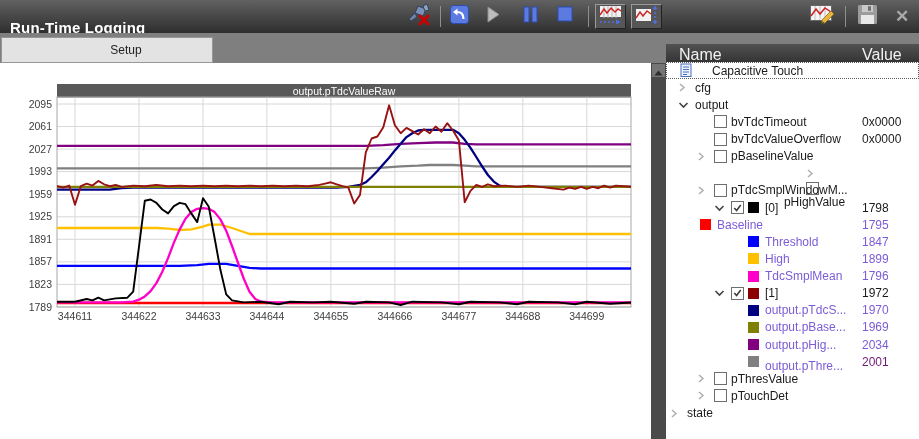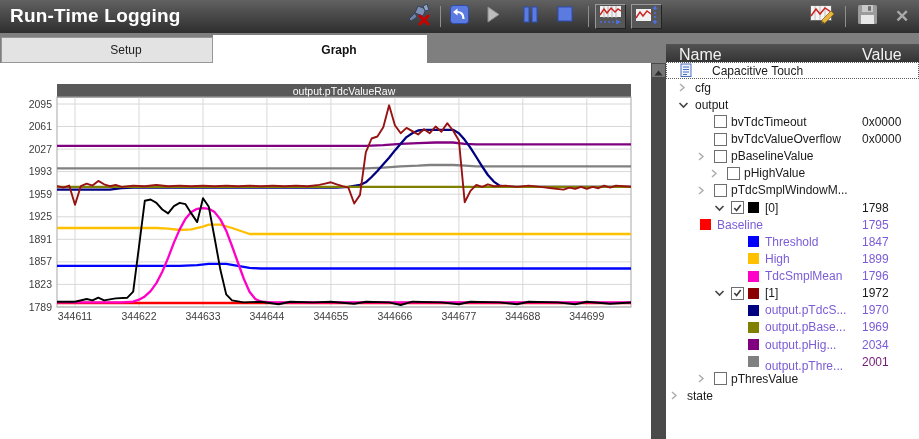--- a/index.html
+++ b/index.html
@@ -3,21 +3,21 @@
 <meta charset="utf-8">
 <style>
   * { margin:0; padding:0; box-sizing:border-box; }
   html,body { background:#fff; }
   body { font-family:"Liberation Sans", sans-serif; }
   #app { position:relative; width:919px; height:439px; background:#fff; overflow:hidden; }
 
   
   .titlebar { position:absolute; left:0; top:0; width:919px; height:33px;
               background:linear-gradient(#616161,#2e2e2e); }
-  .apptitle { position:absolute; left:10px; top:5px; color:#ffffff; font-size:19px; font-weight:bold; letter-spacing:0.2px; }
+  .apptitle { position:absolute; left:10px; top:19px; color:#ffffff; font-size:15px; font-weight:bold; letter-spacing:0.2px; }
   .tbtn { position:absolute; display:flex; align-items:center; justify-content:center; cursor:default; }
   .tsep { position:absolute; top:6px; width:1px; height:21px; background:#8f8f8f; }
   .pressed { background:#565656; border:1px solid; border-color:#9a9a9a #222 #222 #9a9a9a; }
   .closex { color:#a9a9a9; font-size:17px; font-weight:bold; }
 
   
   .tabstrip { position:absolute; left:0; top:33px; width:919px; height:30px; background:#7f7f7f; }
   .tab { position:absolute; display:flex; align-items:center; justify-content:center; font-size:12px;padding-left:38px; }
   .tab-setup { left:1px; top:4px; width:212px; height:26px; background:#e3e3e3; border:1px solid #979797; color:#1e1e1e; }
   .tab-graph { left:213px; top:2px; width:214px; height:29px; background:#ffffff; color:#111; font-weight:bold; }
@@ -160,23 +160,20 @@
     </div>
 
     <div class="tbtn" style="left:890px; top:4px; width:24px; height:24px;">
       <span class="closex">✕</span>
     </div>
   </div>
 
   <div class="tabstrip">
     <div class="tab tab-setup">
       <span>Setup</span>
-    </div>
-    <div class="tab tab-graph">
-      <span>Graph</span>
     </div>
   </div>
 
   <div class="graph-panel">
     <svg id="chart" width="651" height="376" viewBox="0 0 651 376">
         <rect x="57" y="21" width="574" height="13.5" fill="#595959"></rect>
         <text x="344" y="31.5" fill="#ffffff" font-size="10.5" text-anchor="middle">output.pTdcValueRaw</text>
         <line x1="57" y1="41.0" x2="631" y2="41.0" stroke="#d8d8d8" stroke-width="1"></line>
         <text x="52" y="44.5" fill="#3d3d3d" font-size="10.5" text-anchor="end">2095</text>
         <line x1="57" y1="63.5" x2="631" y2="63.5" stroke="#d8d8d8" stroke-width="1"></line>
@@ -293,21 +290,21 @@
         </div>
         <div class="trow" style="padding-left: 31px;">
           <span class="slot">
             <svg width="8" height="11" viewBox="0 0 8 11">
               <path d="M2 2 L6 5.5 L2 9" fill="none" stroke="#aeaeae" stroke-width="1.5"></path>
             </svg>
           </span>
           <span class="cbx"></span>
           <span class="lbl">pBaselineValue</span>
         </div>
-        <div class="trow" style="padding-left: 44px;">
+        <div class="trow" style="padding-left: 44px; flex-direction: column;">
           <span class="slot">
             <svg width="8" height="11" viewBox="0 0 8 11">
               <path d="M2 2 L6 5.5 L2 9" fill="none" stroke="#aeaeae" stroke-width="1.5"></path>
             </svg>
           </span>
           <span class="cbx"></span>
           <span class="lbl">pHighValue</span>
         </div>
         <div class="trow" style="padding-left: 31px;">
           <span class="slot">
@@ -390,20 +387,29 @@
         </div>
         <div class="trow" style="padding-left: 31px;">
           <span class="slot">
             <svg width="8" height="11" viewBox="0 0 8 11">
               <path d="M2 2 L6 5.5 L2 9" fill="none" stroke="#aeaeae" stroke-width="1.5"></path>
             </svg>
           </span>
           <span class="cbx"></span>
           <span class="lbl">pThresValue</span>
         </div>
+        <div class="trow" style="padding-left: 31px;">
+          <span class="slot">
+            <svg width="8" height="11" viewBox="0 0 8 11">
+              <path d="M2 2 L6 5.5 L2 9" fill="none" stroke="#aeaeae" stroke-width="1.5"></path>
+            </svg>
+          </span>
+          <span class="cbx"></span>
+          <span class="lbl">pTouchDet</span>
+        </div>
         <div class="trow" style="padding-left: 4px;">
           <span class="slot">
             <svg width="8" height="11" viewBox="0 0 8 11">
               <path d="M2 2 L6 5.5 L2 9" fill="none" stroke="#aeaeae" stroke-width="1.5"></path>
             </svg>
           </span>
           <span class="lbl">state</span>
         </div>
       </div>
   </div>

